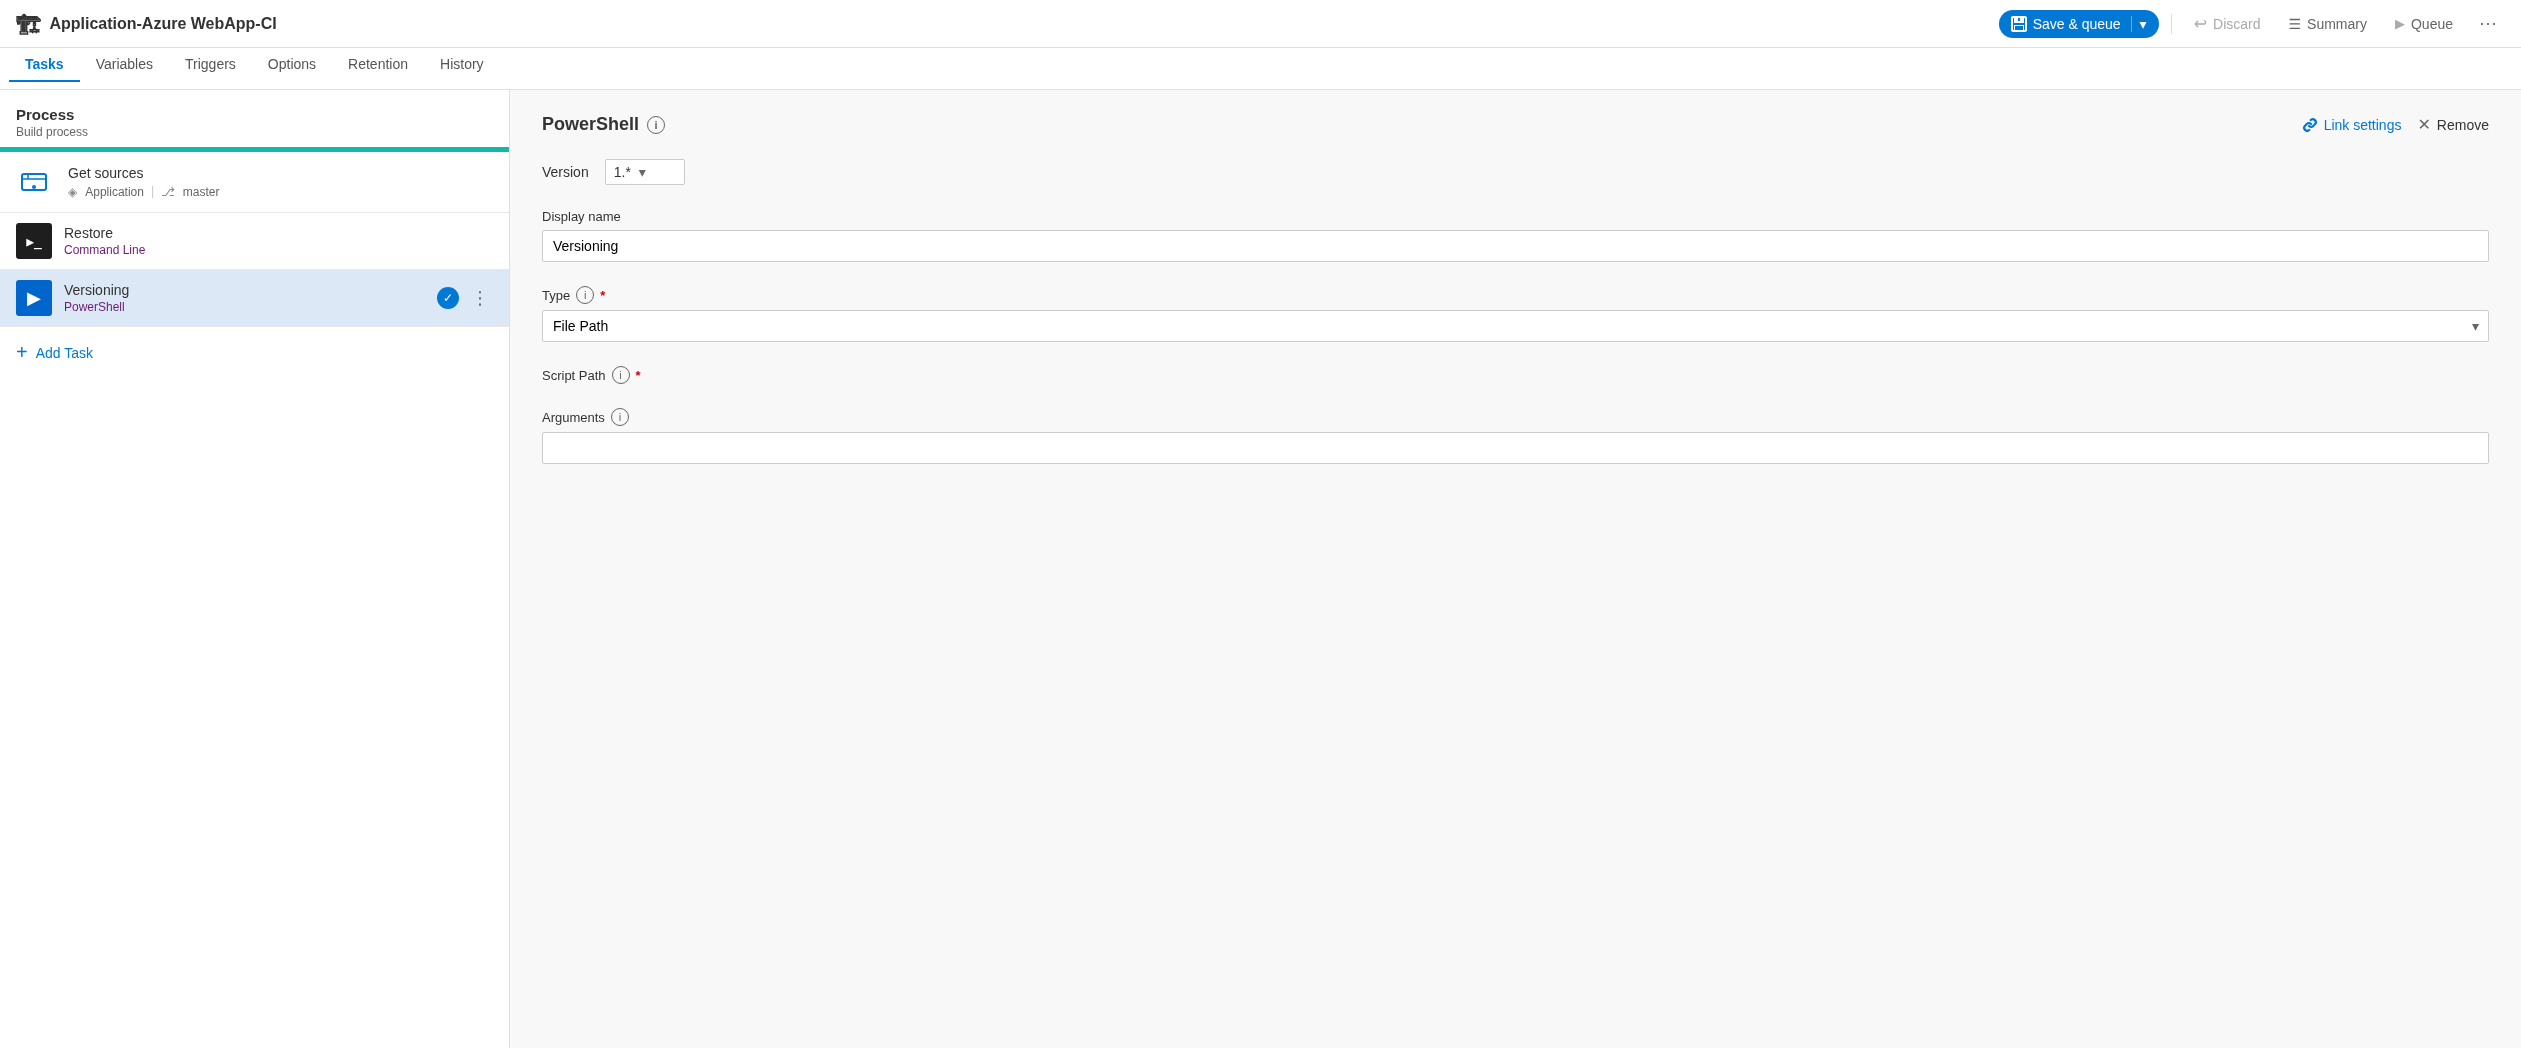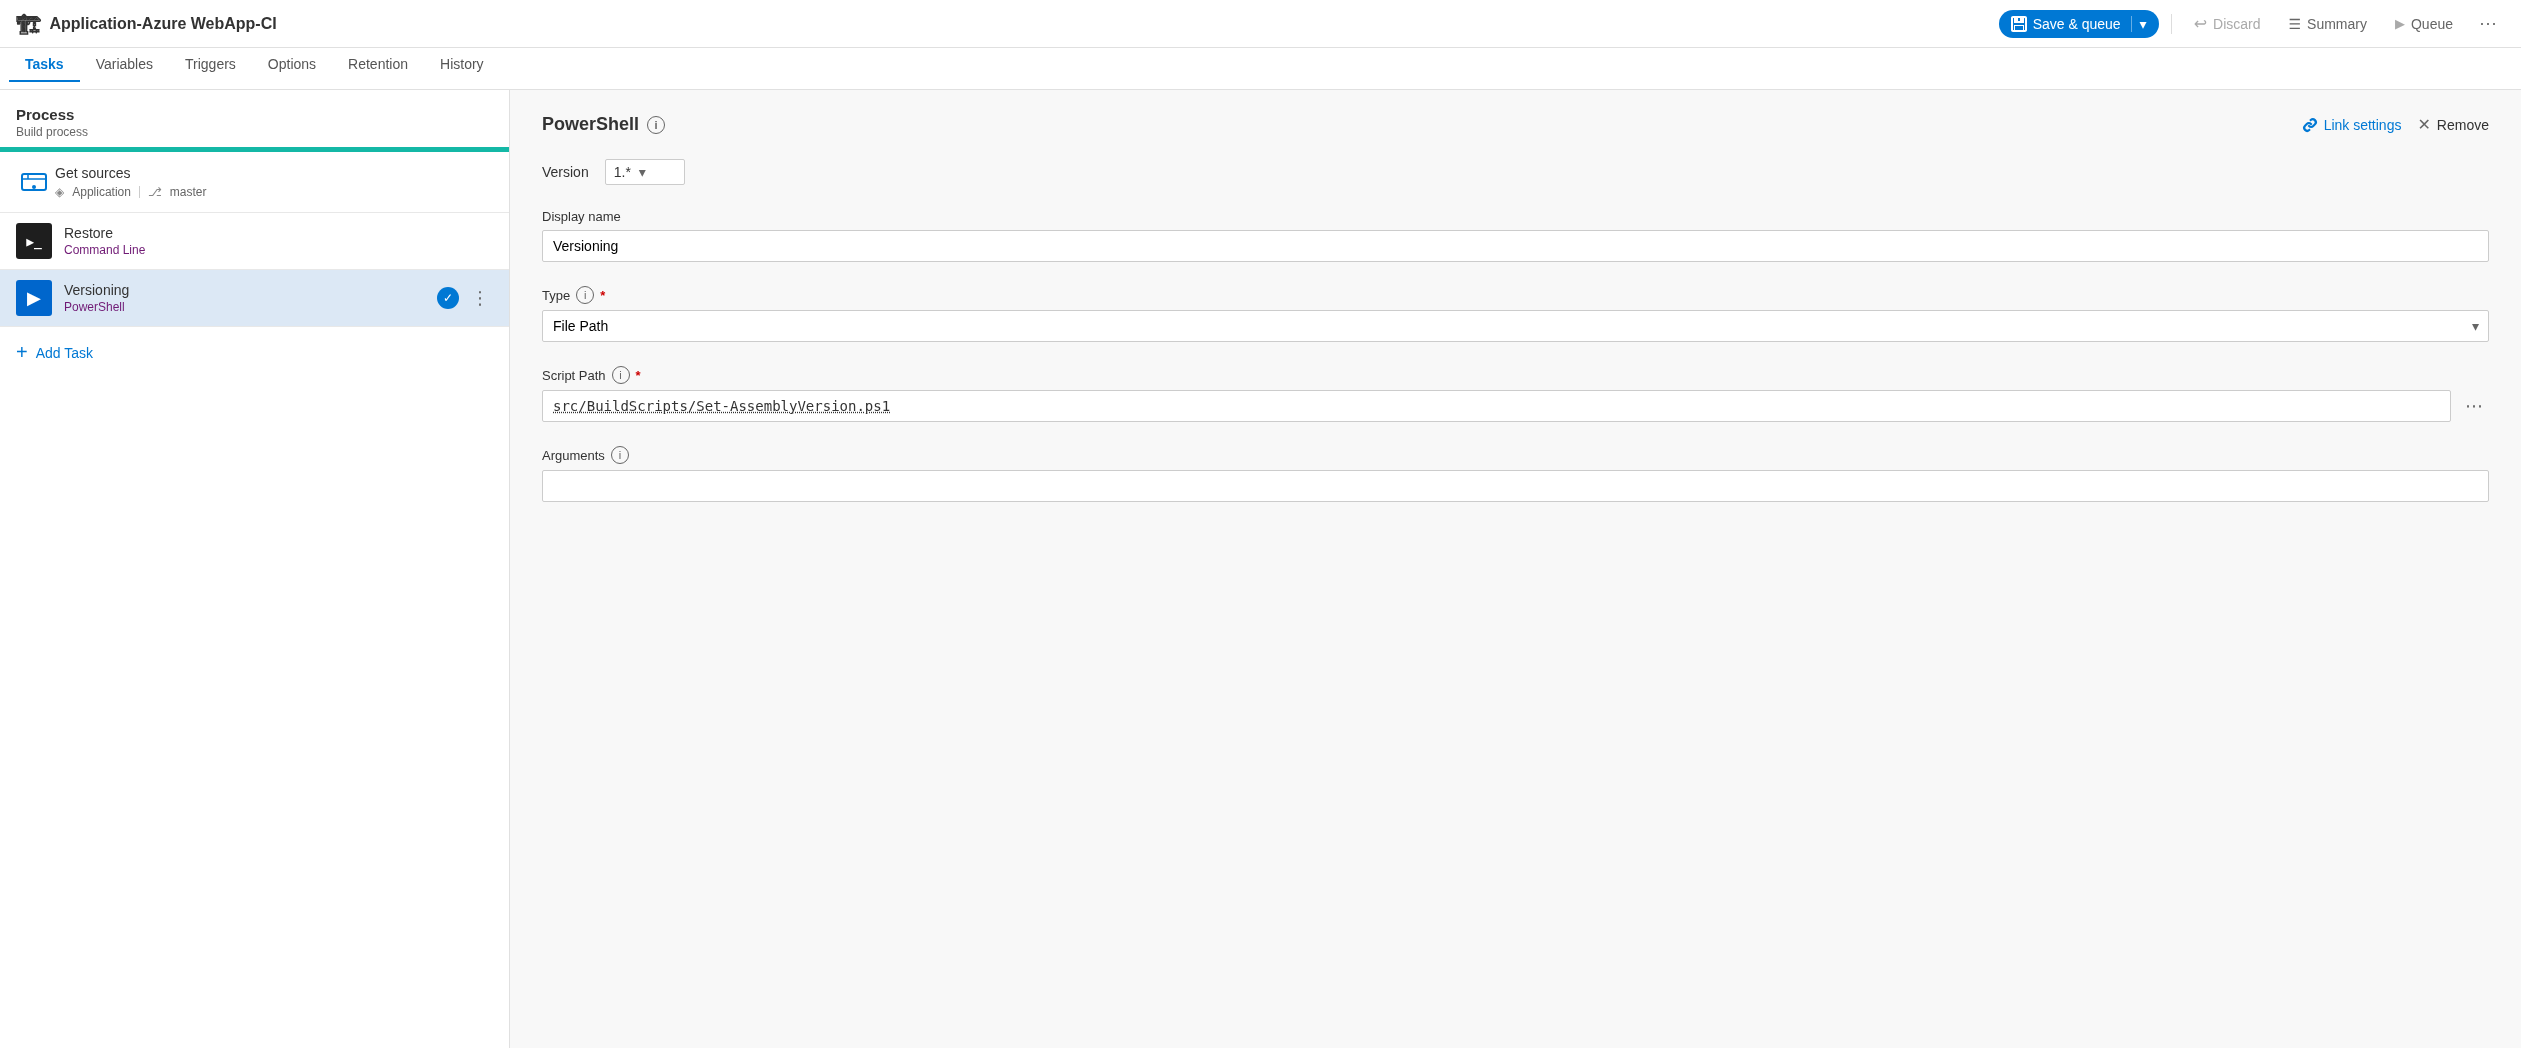--- a/index.html
+++ b/index.html
@@ -194,21 +194,21 @@
       align-items: center;
     }
 
     
     .get-sources-item {
       display: flex;
       align-items: center;
       padding: 12px 16px;
       border-bottom: 1px solid #e8e8e8;
       cursor: pointer;
-      gap: 3px;
+      gap: 16px;
     }
     .get-sources-icon {
       width: 36px;
       height: 36px;
       display: flex;
       align-items: center;
       justify-content: center;
       flex-shrink: 0;
     }
     .get-sources-main {
@@ -587,24 +587,20 @@
         <span class="select-chevron">▾</span>
       </div>
     </div>
 
     <div class="form-field">
       <div class="form-label">
         <span>Script Path</span>
         <span class="info-icon">i</span>
         <span class="required-star">*</span>
       </div>
-      <div class="script-path-wrapper">
-        <input class="script-path-input" type="text" value="src/BuildScripts/Set-AssemblyVersion.ps1" style="color: rgb(51, 51, 51); text-decoration: underline dotted; font-family: monospace;">
-        <button class="three-dots-btn">⋯</button>
-      </div>
     </div>
 
     <div class="form-field">
       <div class="form-label">
         <span>Arguments</span>
         <span class="info-icon">i</span>
       </div>
       <input class="form-input" type="text" value="" style="">
     </div>
 

